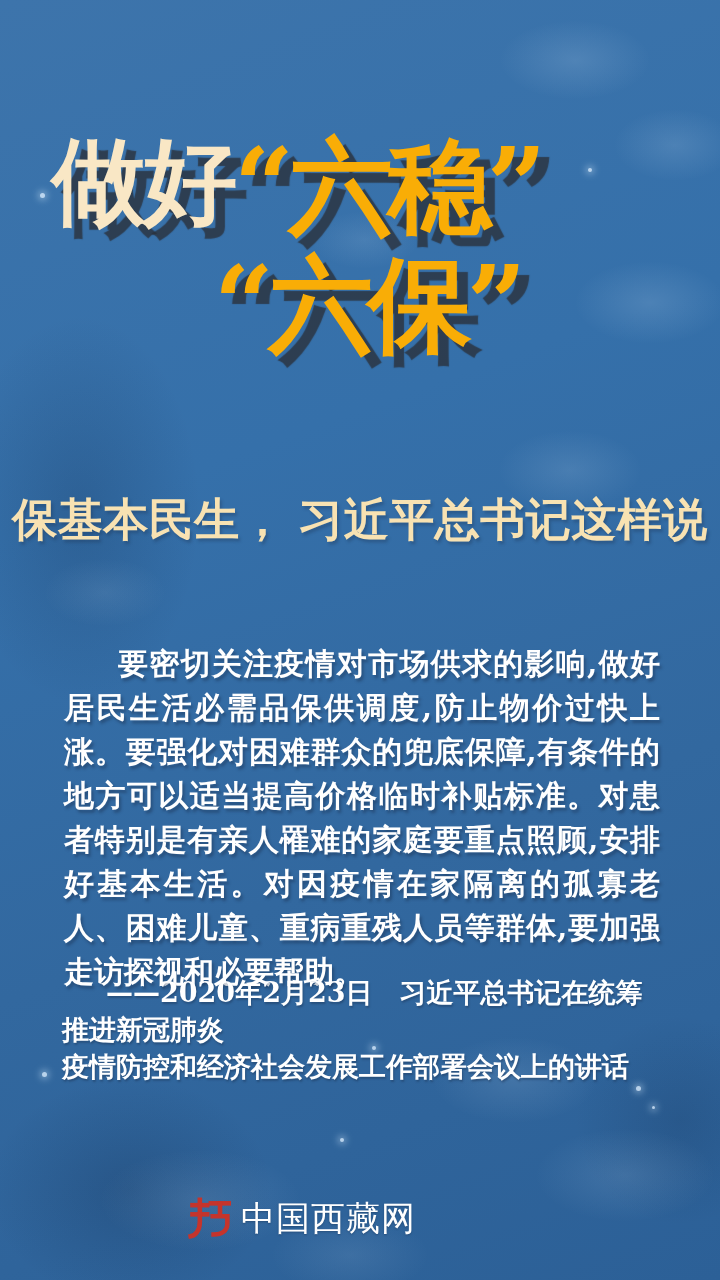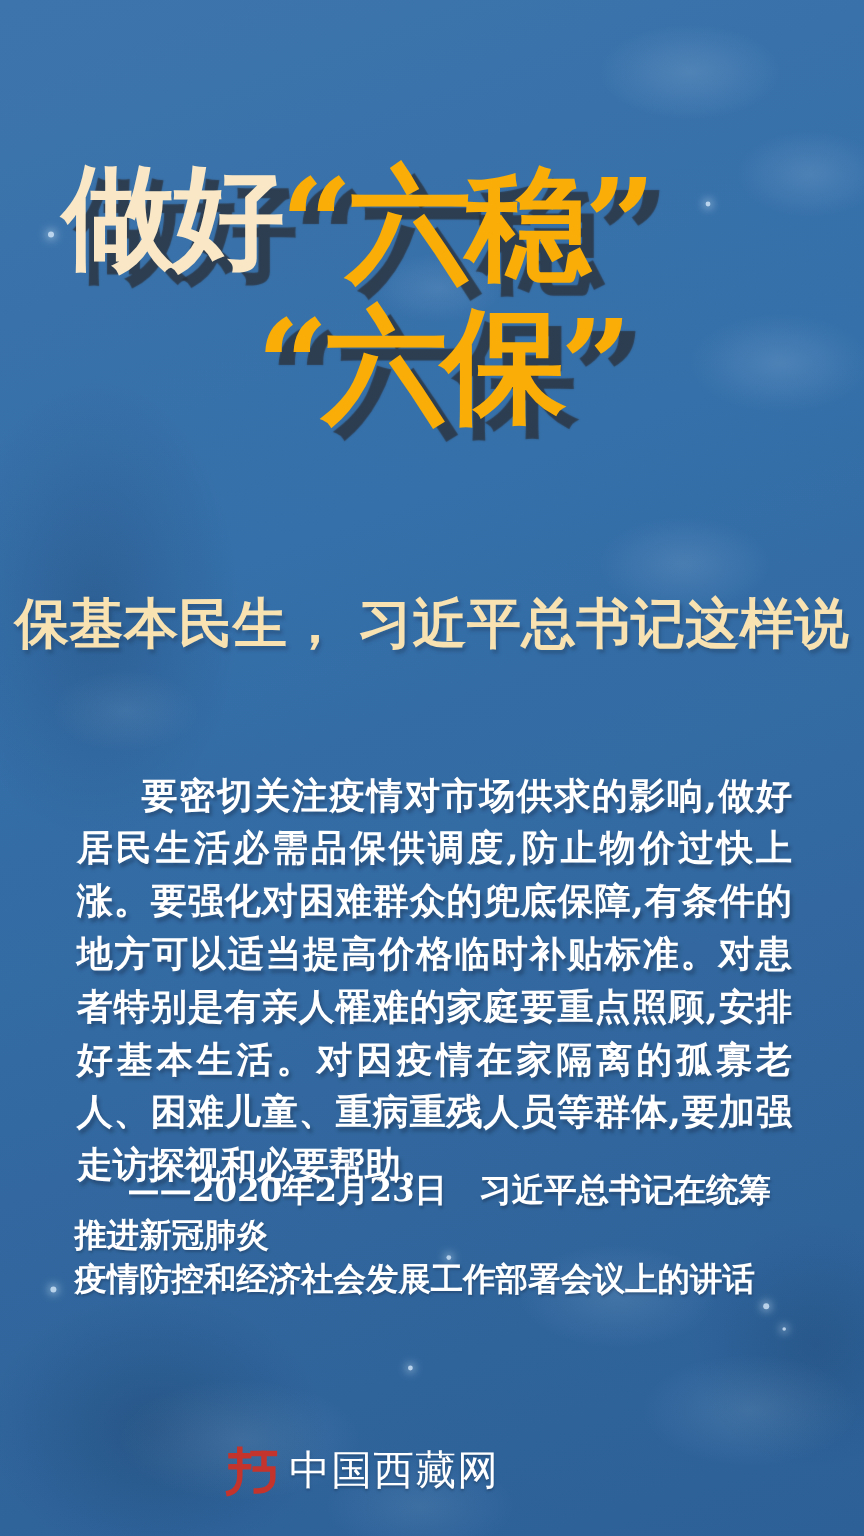--- a/index.html
+++ b/index.html
@@ -89,21 +89,21 @@
     position:absolute;top:974px;left:62px;width:604px;
     font-family:"DejaVu Serif",serif;
     font-weight:600;font-size:27px;line-height:37px;
     color:#ffffff;
     text-shadow:1px 2px 2px rgba(25,45,75,0.4);
   }
   .citation-line1{text-indent:44px;}
   
   .footer{
     position:absolute;top:1196px;left:0;width:603px;height:60px;
-    display:flex;align-items:center;justify-content:center;gap:10px;
+    display:flex;align-items:flex-start;justify-content:center;gap:10px;
   }
   .logo-emblem{width:44px;height:44px;display:block;}
   .site-name{
     font-family:"Liberation Sans",sans-serif;
     font-weight:500;font-size:34px;letter-spacing:1px;
     color:#ffffff;
     text-shadow:0 1px 2px rgba(20,40,70,0.4);
     white-space:nowrap;
   }
 </style>

